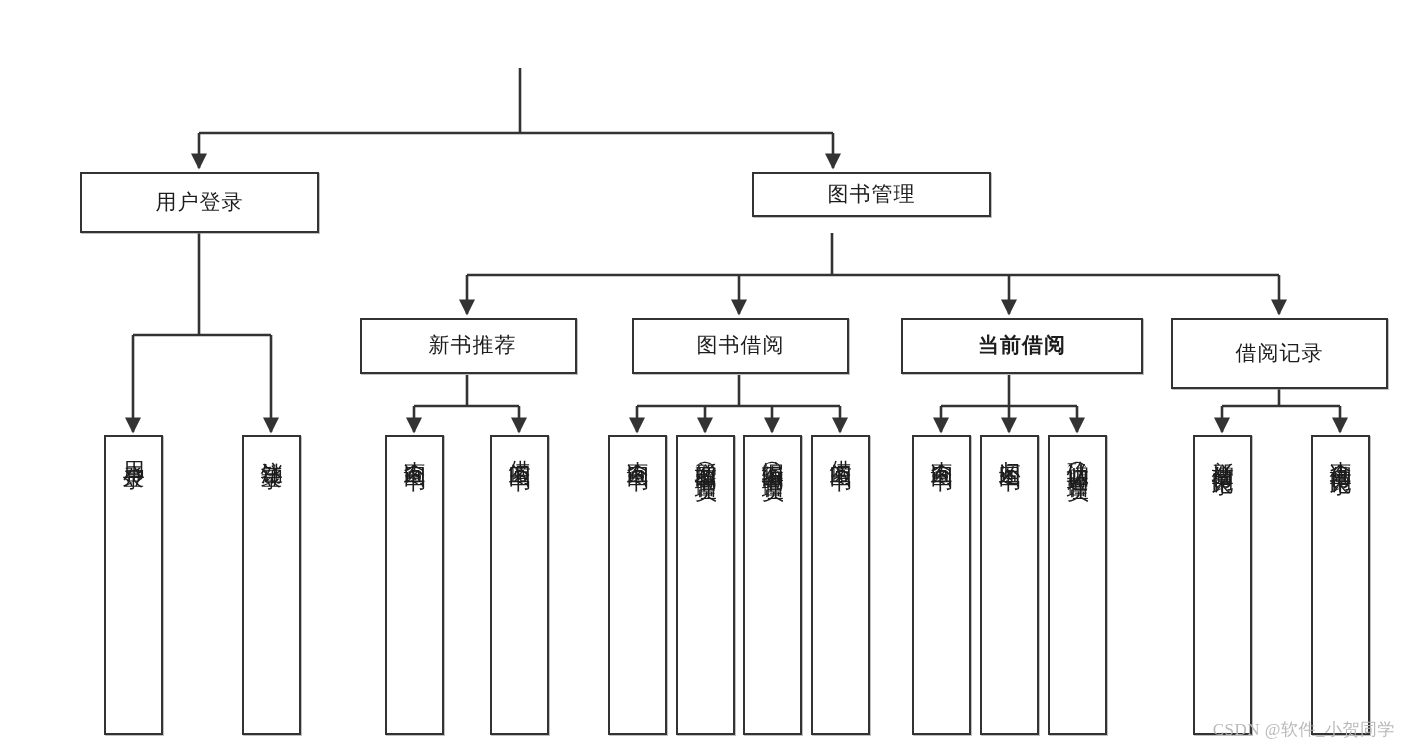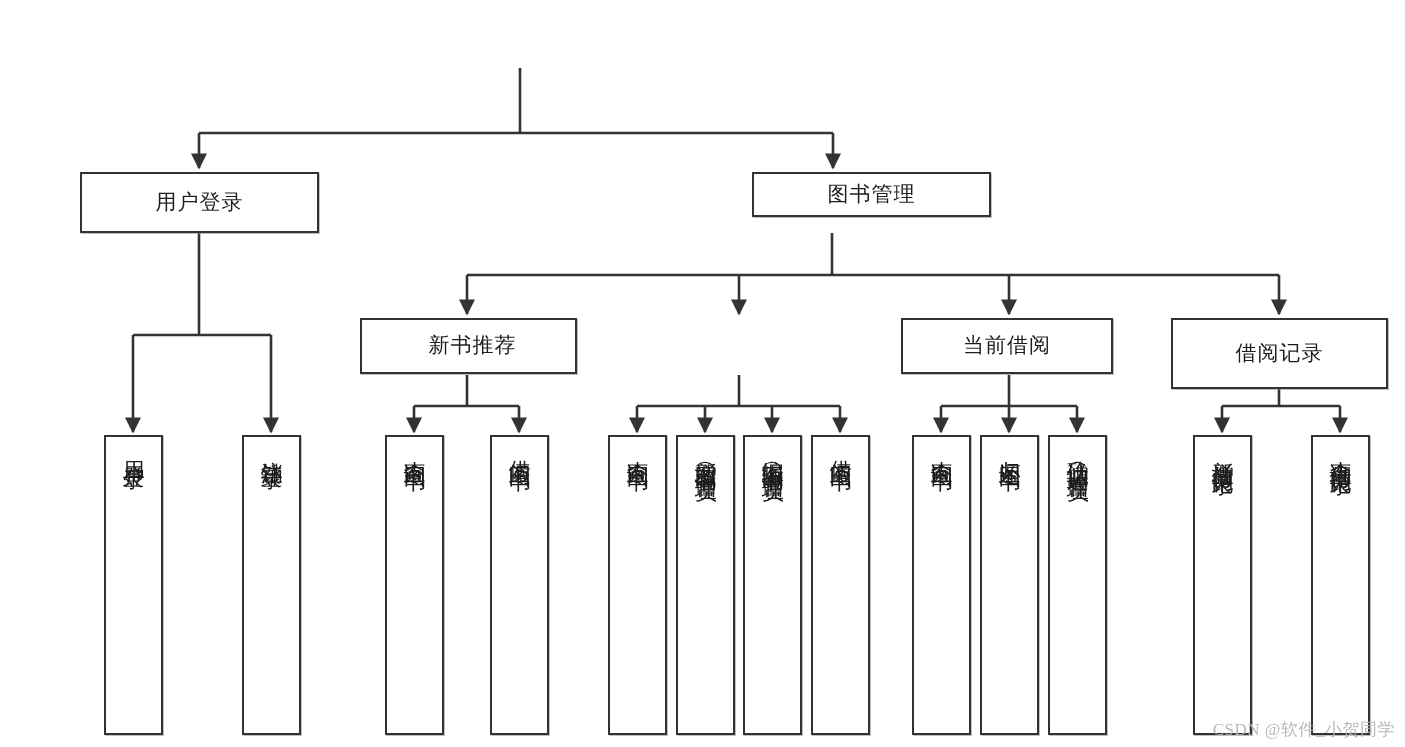--- a/index.html
+++ b/index.html
@@ -123,21 +123,24 @@
   <div class="node h" style="left:80px;top:172px;width:239px;height:61px;">
     <span class="label">用户登录</span>
   </div>
   <div class="node h" style="left:712px;top:172px;width:239px;height:45px;margin-left:40px;">
     <span class="label">图书管理</span>
   </div>
 
   <div class="node h" style="left:360px;top:318px;width:217px;height:56px;padding-left:8px;">
     <span class="label">新书推荐</span>
   </div>
-  <div class="node h" style="left:901px;top:318px;width:212px;height:56px;">
+  <div class="node h" style="left:632px;top:318px;width:217px;height:56px;">
+    <span class="label">图书借阅</span>
+  </div>
+  <div class="node h" style="left:901px;top:318px;width:242px;height:56px;font-weight:bold;">
     <span class="label">当前借阅</span>
   </div>
   <div class="node h" style="left:1171px;top:318px;width:217px;height:71px;">
     <span class="label">借阅记录</span>
   </div>
 
   <div class="node v" style="left:104px;top:435px;width:59px;height:300px;">
     <span class="label">用户登录</span>
   </div>
   <div class="node v" style="left:242px;top:435px;width:59px;height:300px;">

